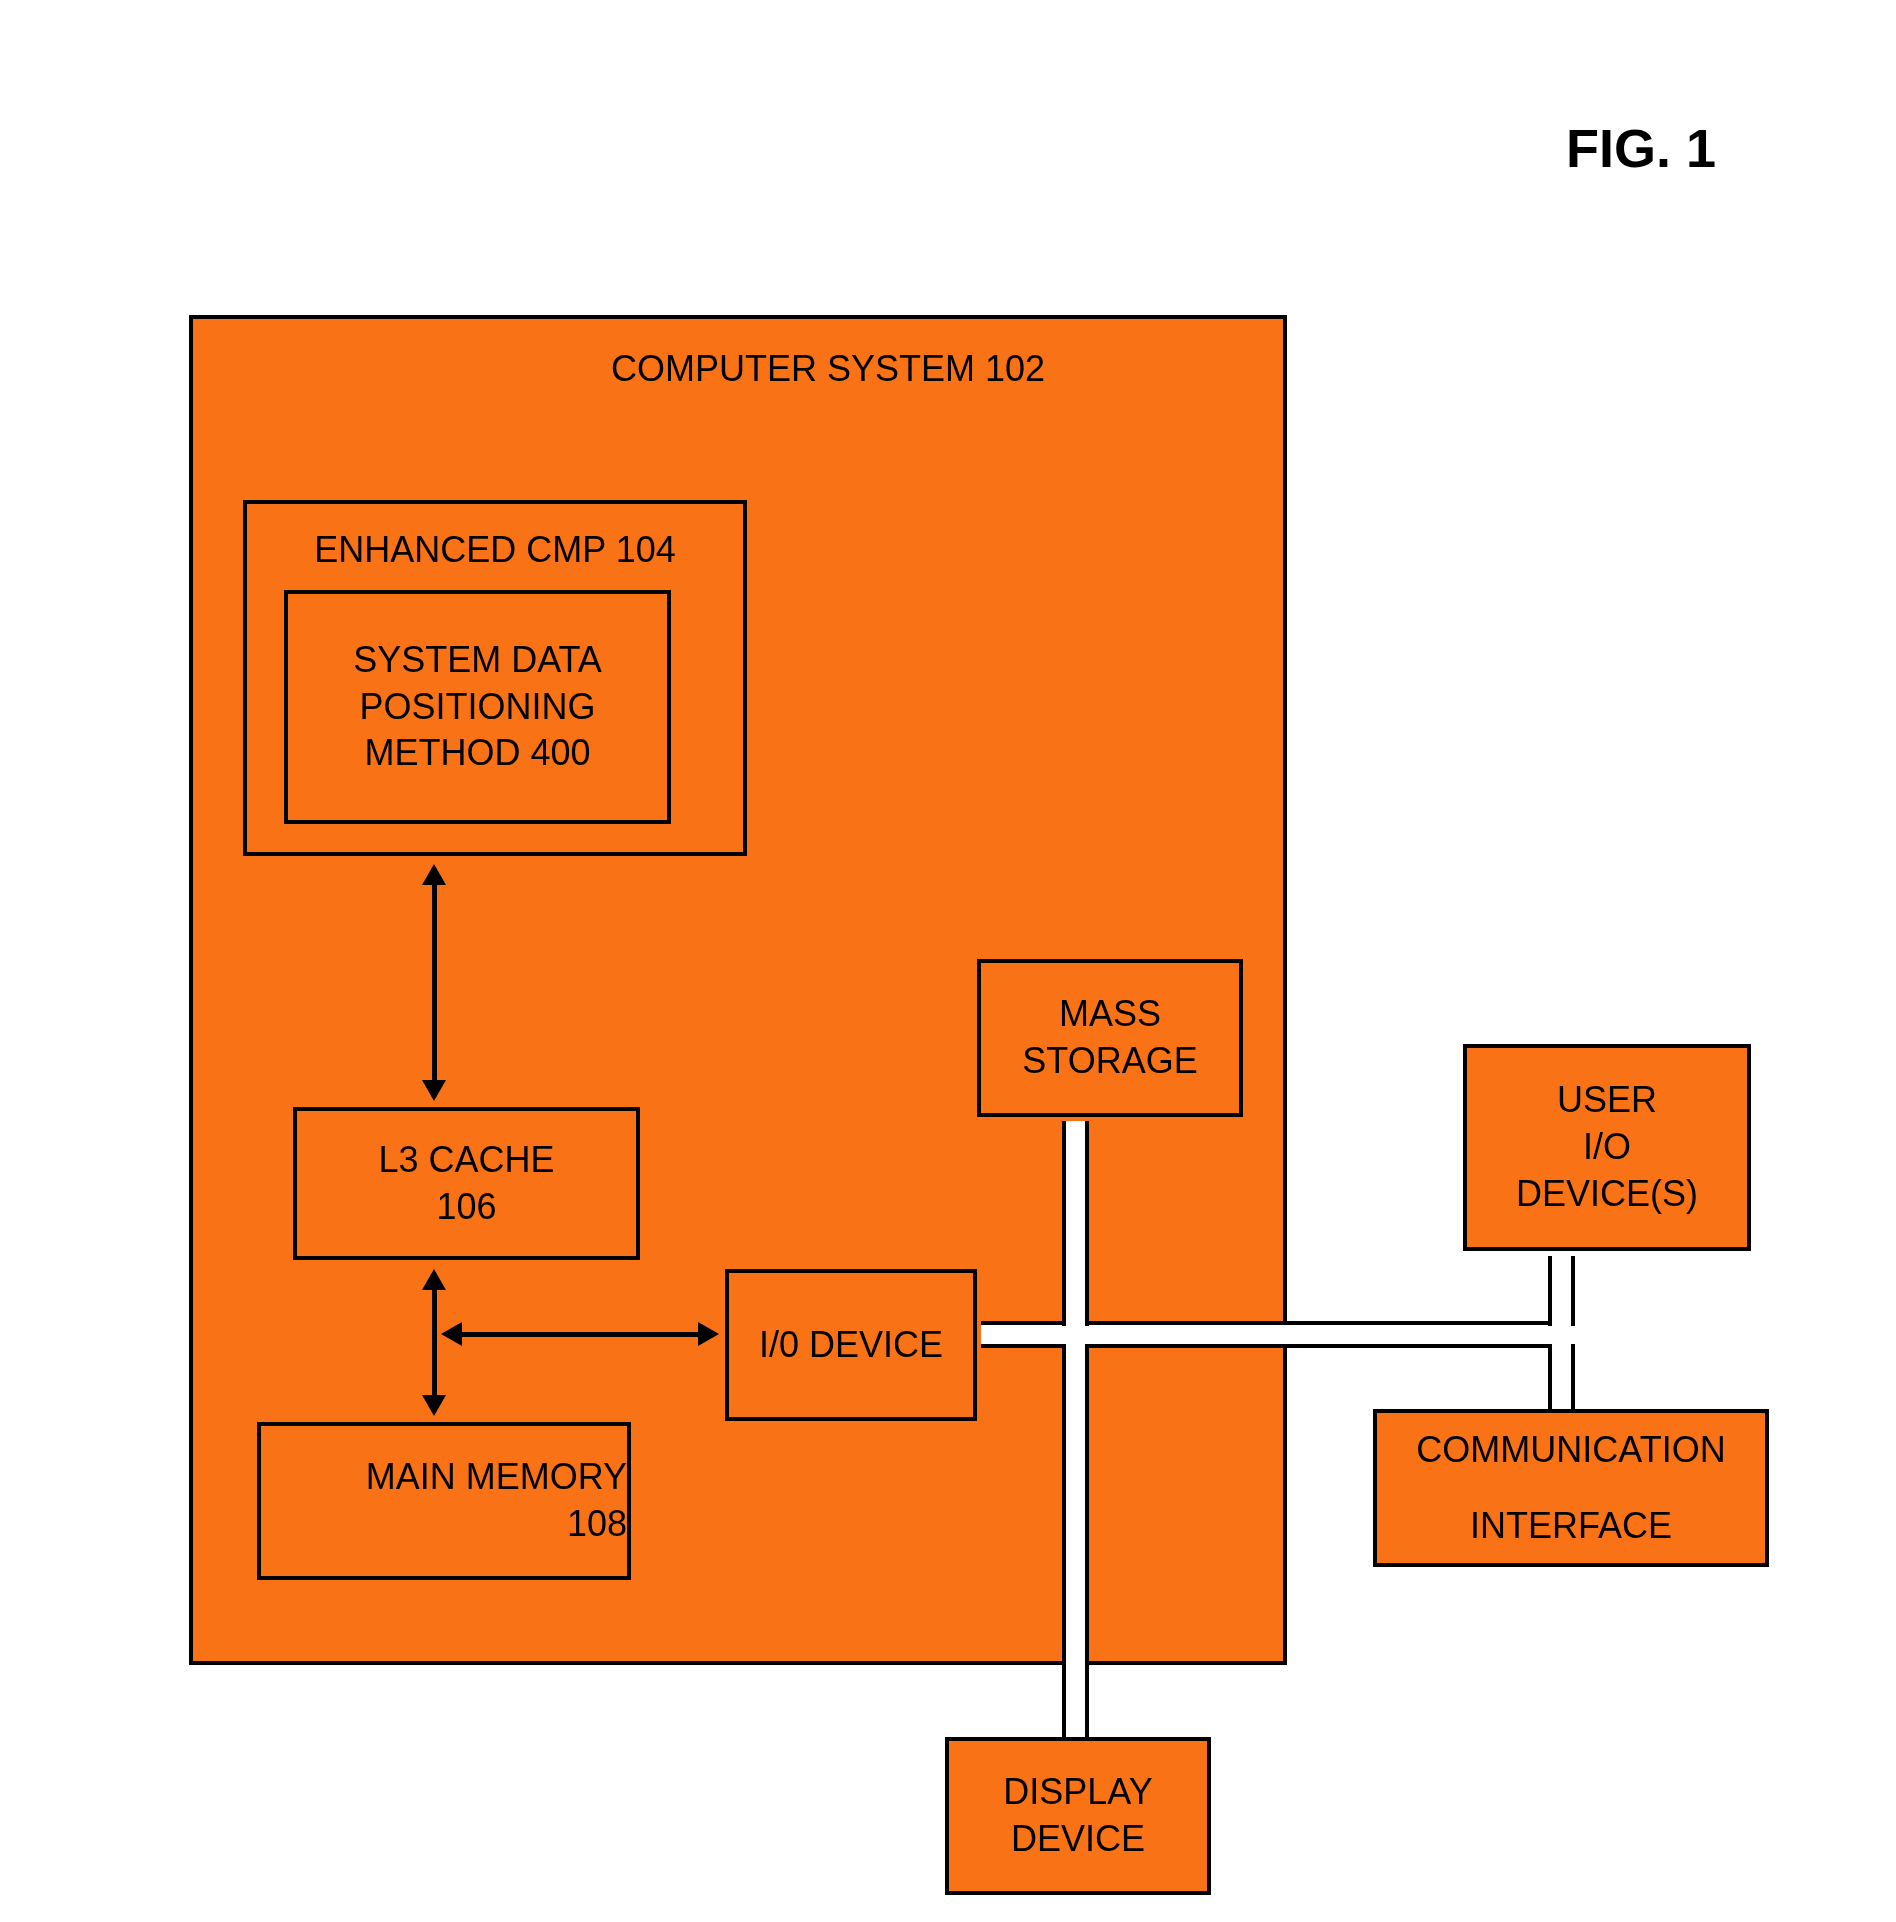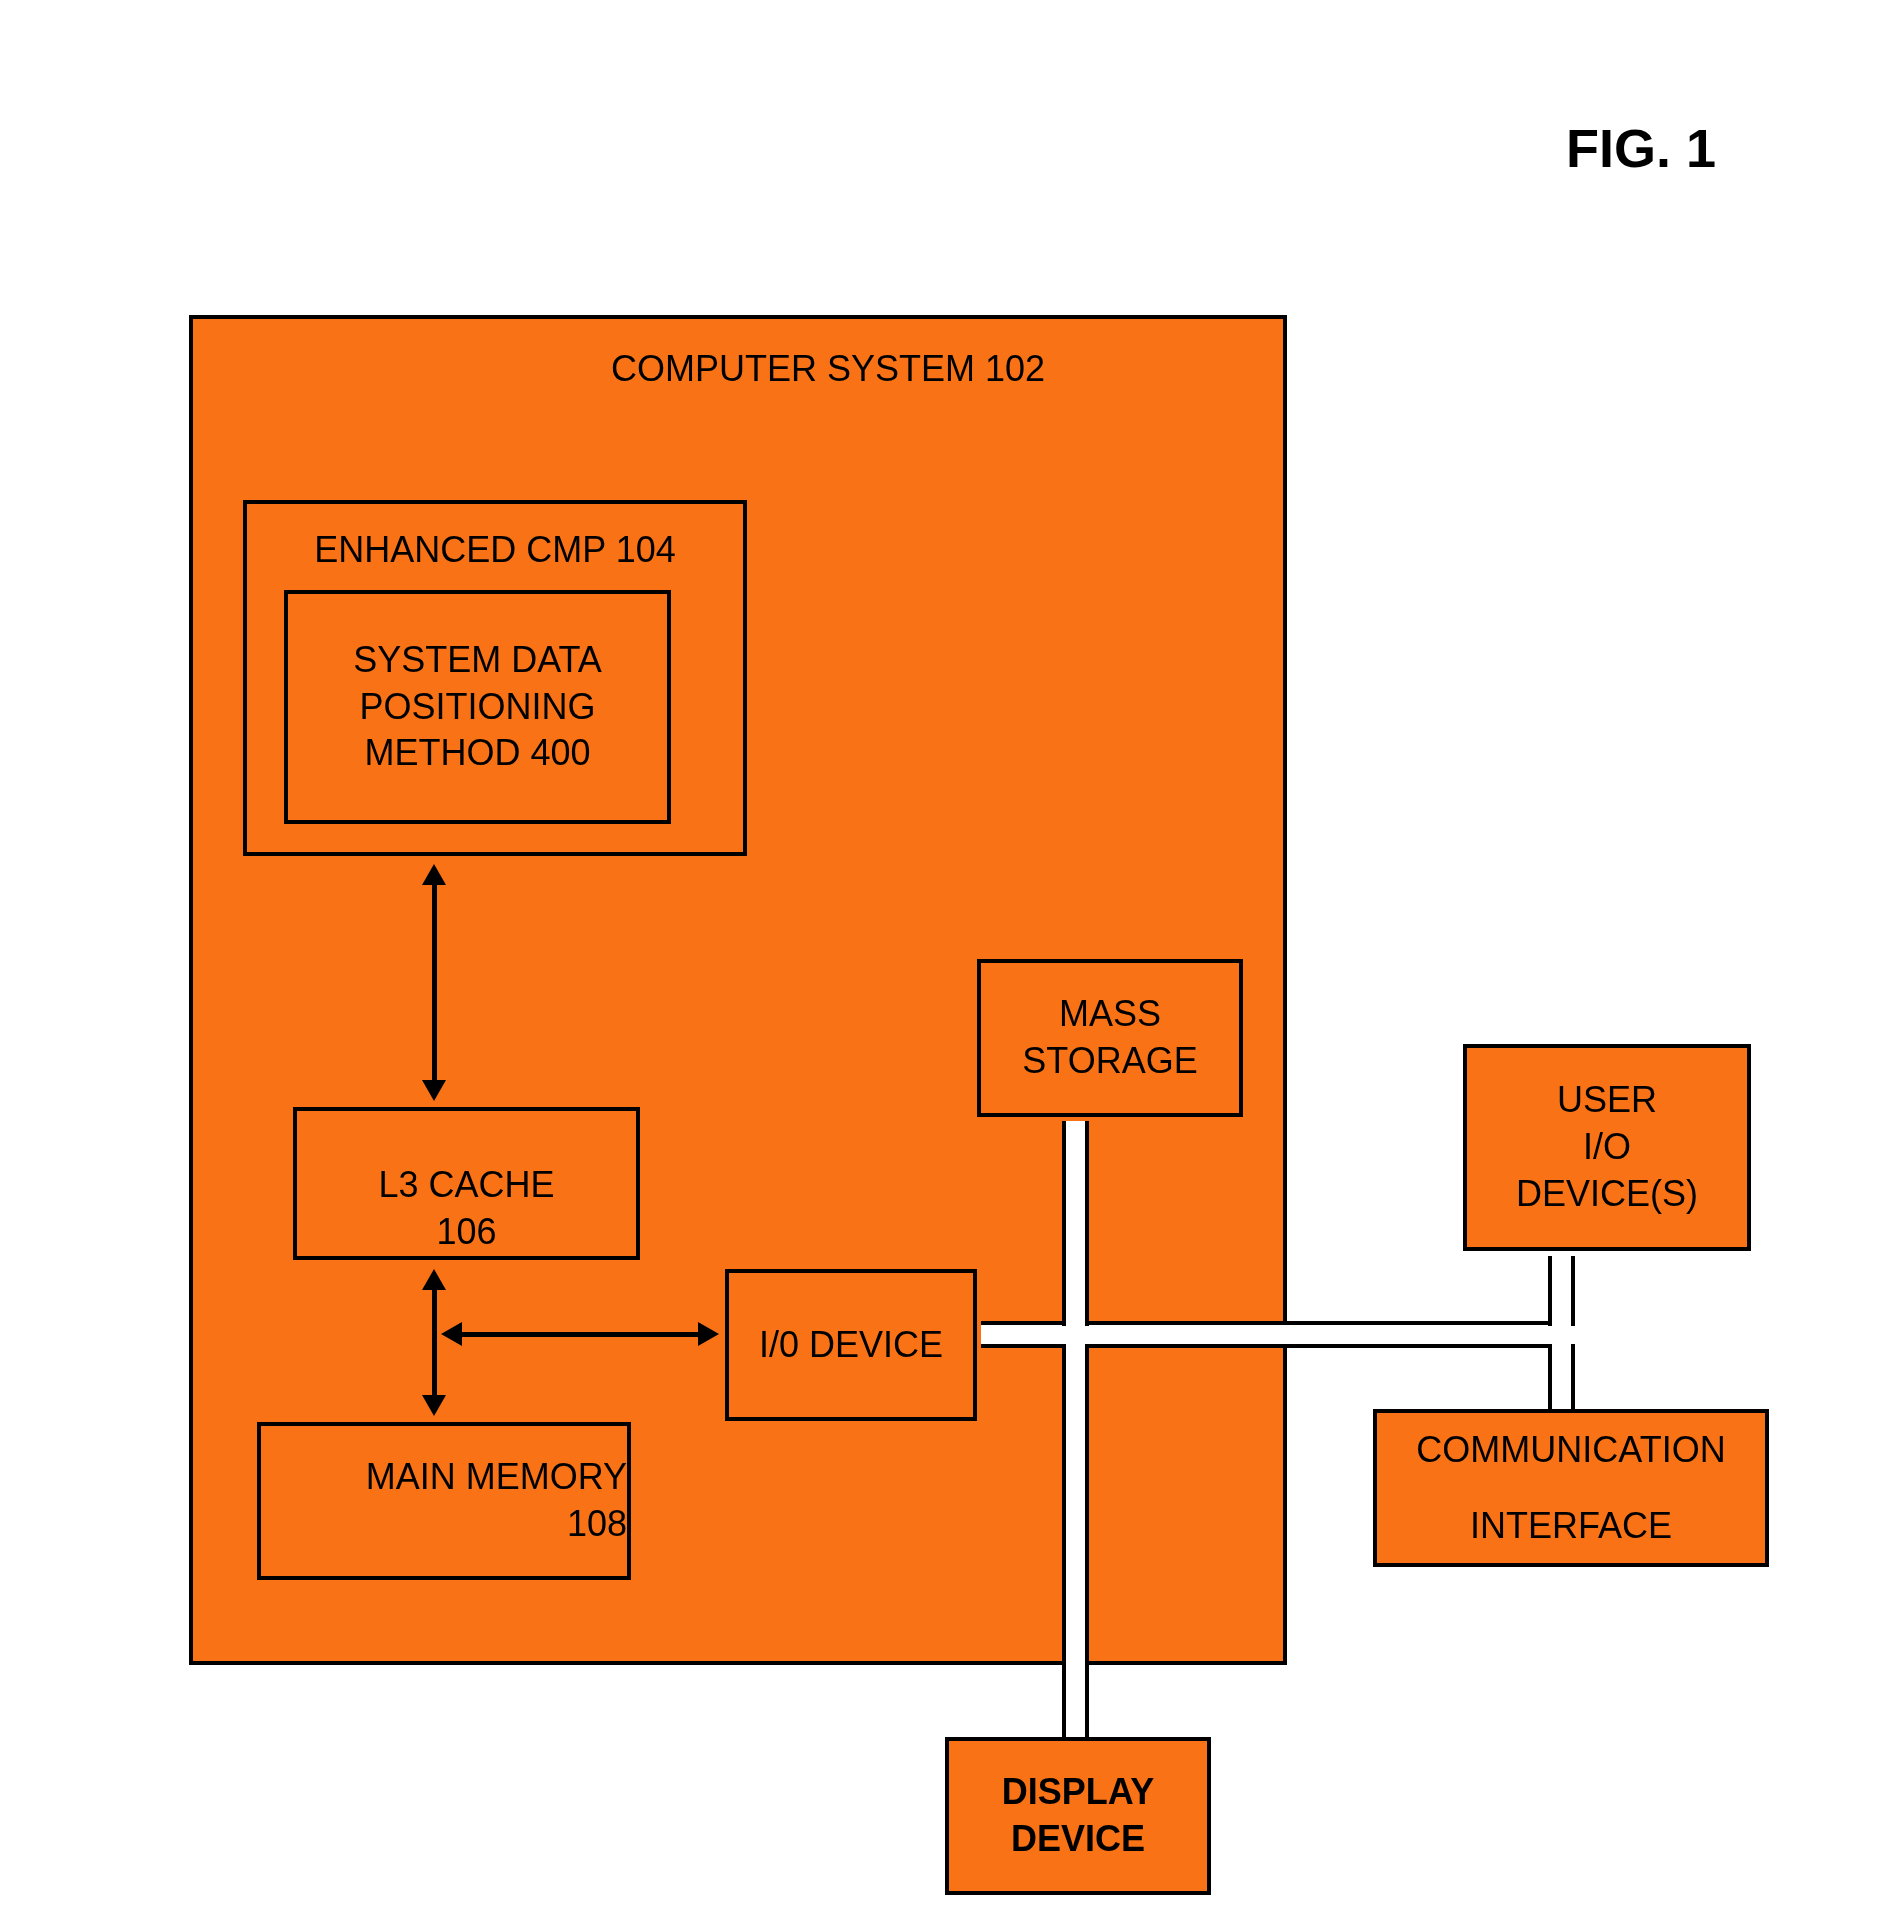--- a/index.html
+++ b/index.html
@@ -61,21 +61,20 @@
       top: 590px;
       left: 284px;
       width: 387px;
       height: 234px;
     }
     .l3-cache {
       top: 1107px;
       left: 293px;
       width: 347px;
       height: 153px;
-      justify-content: flex-end;
     }
     .main-memory {
       top: 1422px;
       left: 257px;
       width: 374px;
       height: 158px;
       align-items: flex-end;
     }
     .io-device {
       top: 1269px;
@@ -100,21 +99,20 @@
       left: 1373px;
       width: 396px;
       height: 158px;
       gap: 29px;
     }
     .display-device {
       top: 1737px;
       left: 945px;
       width: 266px;
       height: 158px;
-      font-weight: bold;
     }
     .arrow {
       position: absolute;
     }
     .arrow-v {
       width: 4.5px;
       background: black;
     }
     .arrow-h {
       height: 4.5px;

